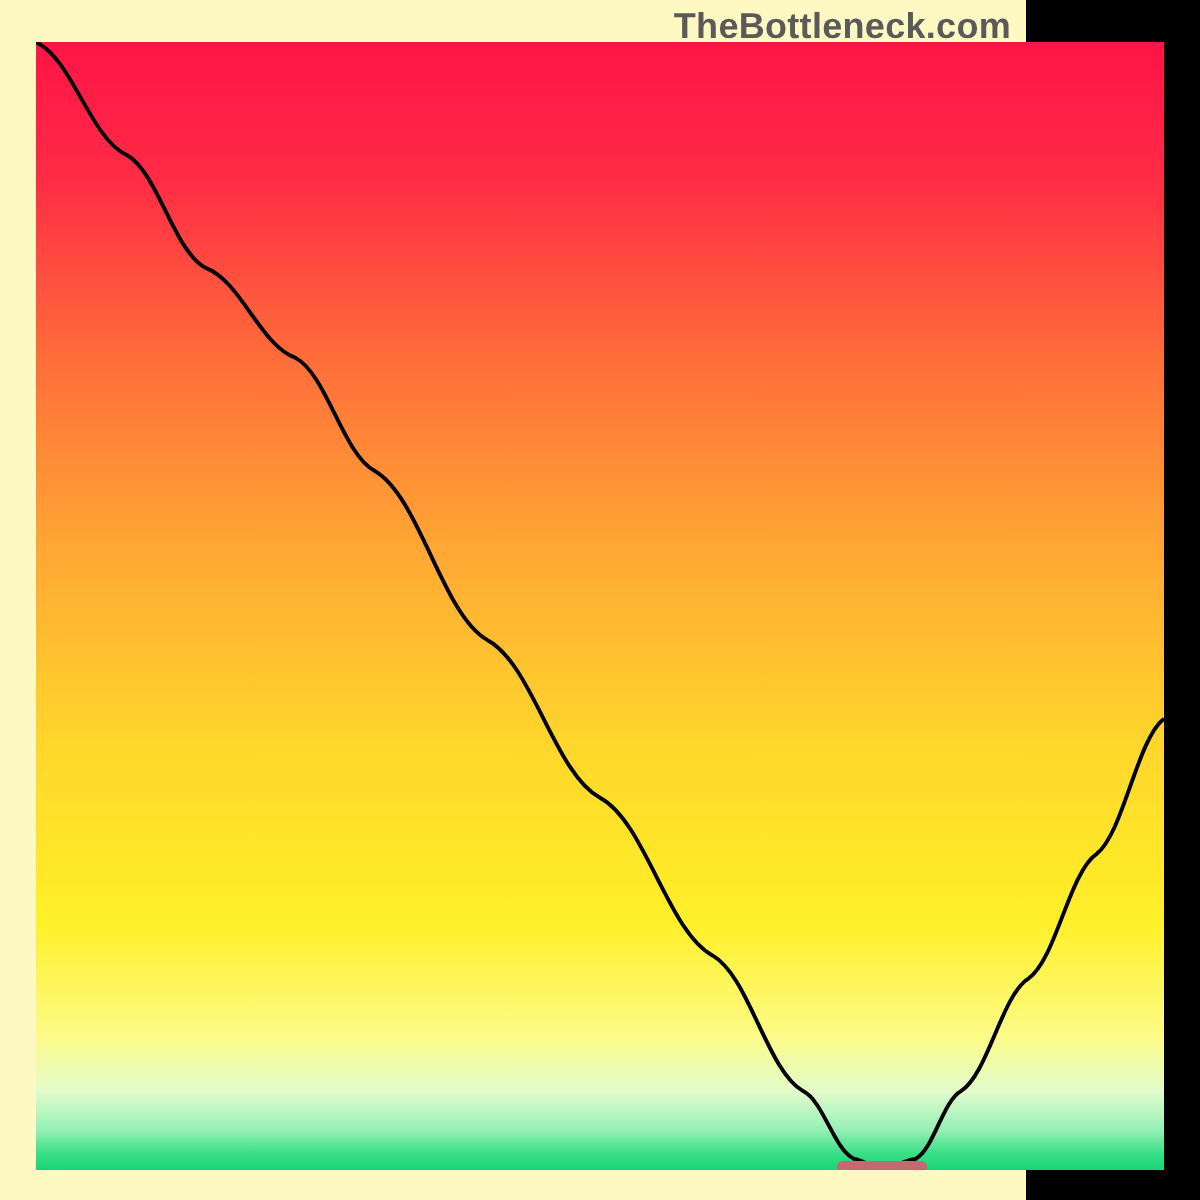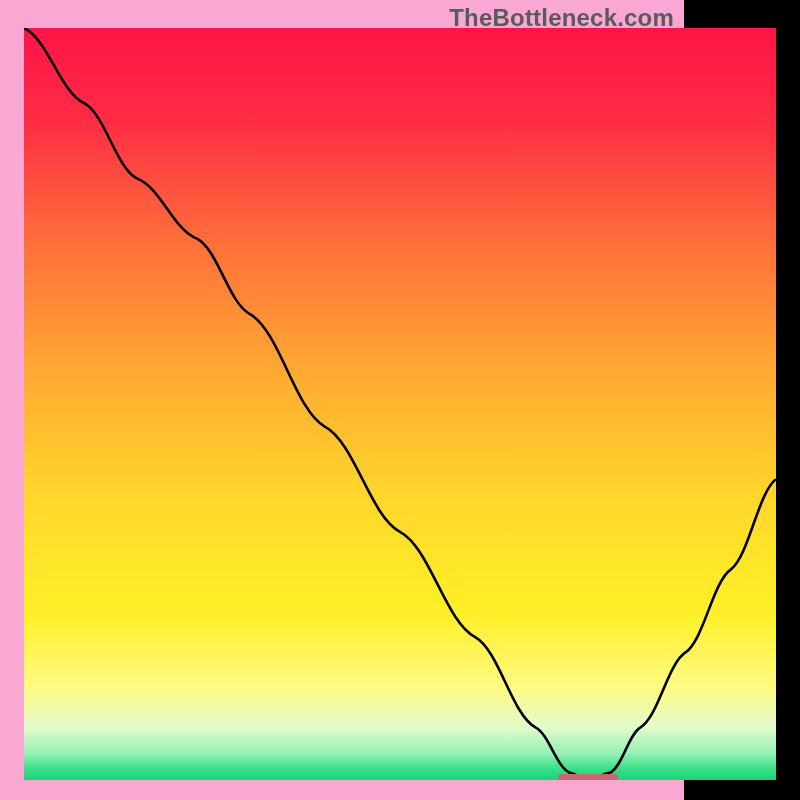--- a/index.html
+++ b/index.html
@@ -8,21 +8,21 @@
     width: 800px;
     height: 800px;
     overflow: hidden;
     background: #000;
     font-family: Arial, Helvetica, sans-serif;
   }
   .frame {
     position: relative;
     width: 684px;
     height: 800px;
-    background: #f9a8d4;
+    background: #fef9c3;
   }
   .watermark {
     position: absolute;
     top: 4px;
     right: 10px;
     color: #5a5a5a;
     font-size: 24px;
     font-weight: 600;
     letter-spacing: 0.2px;
     z-index: 10;

